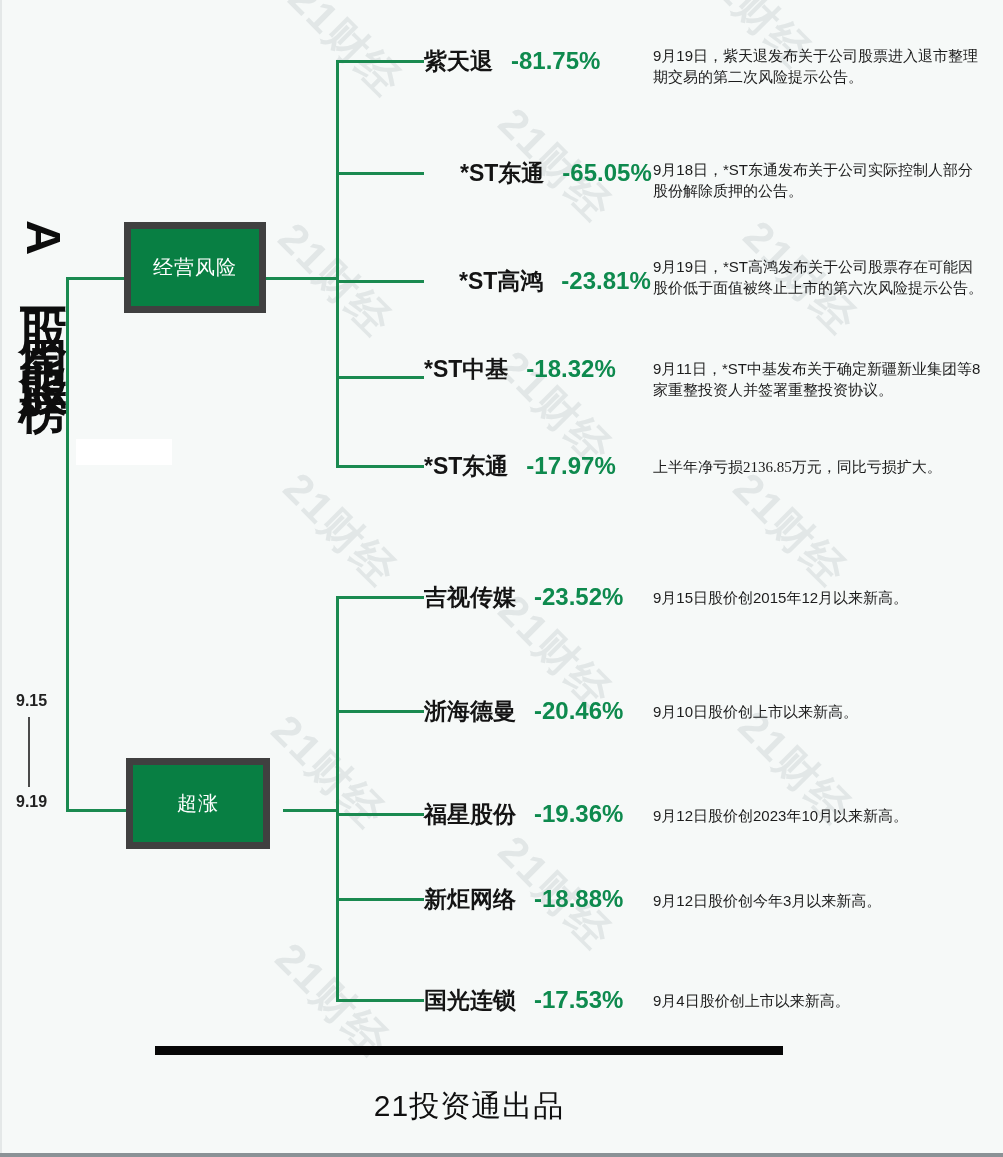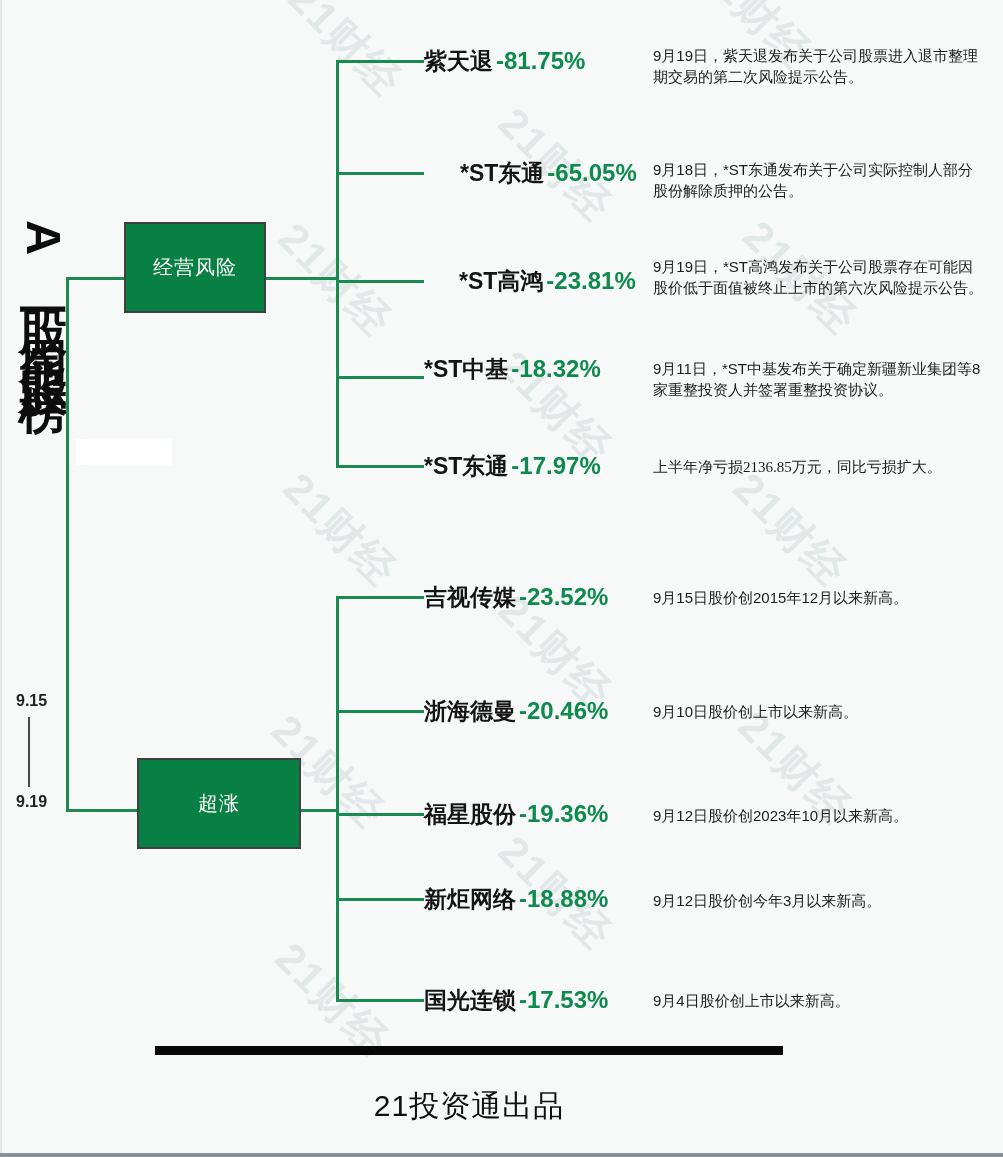--- a/index.html
+++ b/index.html
@@ -31,30 +31,30 @@
     position:absolute;left:16px;
     font-size:16px;color:#222;font-weight:600;
   }
   .date-start{top:692px;}
   .date-end{top:793px;}
   .date-line{position:absolute;left:28px;top:717px;width:2px;height:70px;background:#4a4a4a;}
   .gline{position:absolute;background:var(--green-line,#1a8a50);}
   .gbox{
     position:absolute;width:142px;height:91px;
     background:var(--green-box,#087f43);
-    border:2px solid #404040;
+    border:7px solid #404040;
     display:flex;align-items:center;justify-content:center;
     color:#fff;font-size:20px;letter-spacing:1px;
     z-index:3;
   }
   .box-risk{left:124px;top:222px;}
-  .box-surge{left:137px;top:758px;width:164px;}
+  .box-surge{left:126px;top:758px;width:144px;}
   .row{
     position:absolute;left:424px;height:34px;
-    display:flex;align-items:center;gap:3px;white-space:nowrap;z-index:2;
+    display:flex;align-items:center;gap:18px;white-space:nowrap;z-index:2;
   }
   .stock-name{font-size:23px;font-weight:600;color:#141414;}
   .stock-change{font-size:24px;font-weight:600;color:var(--green-pct,#0e8a4e);}
   .note{
     position:absolute;left:653px;width:332px;
     font-size:15px;line-height:1.38;color:#1c1c1c;z-index:2;
   }
   .patch{position:absolute;background:#ffffff;z-index:4;}
   .patch-1{left:76px;top:439px;width:96px;height:26px;}
   .footer-bar{position:absolute;left:155px;top:1046px;width:628px;height:9px;background:#070707;}

